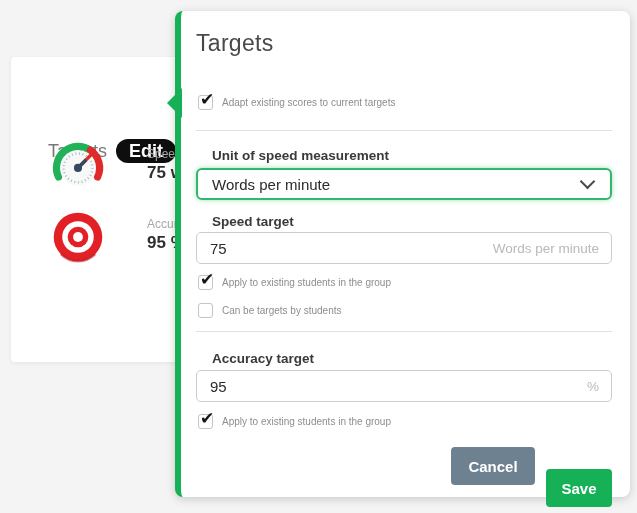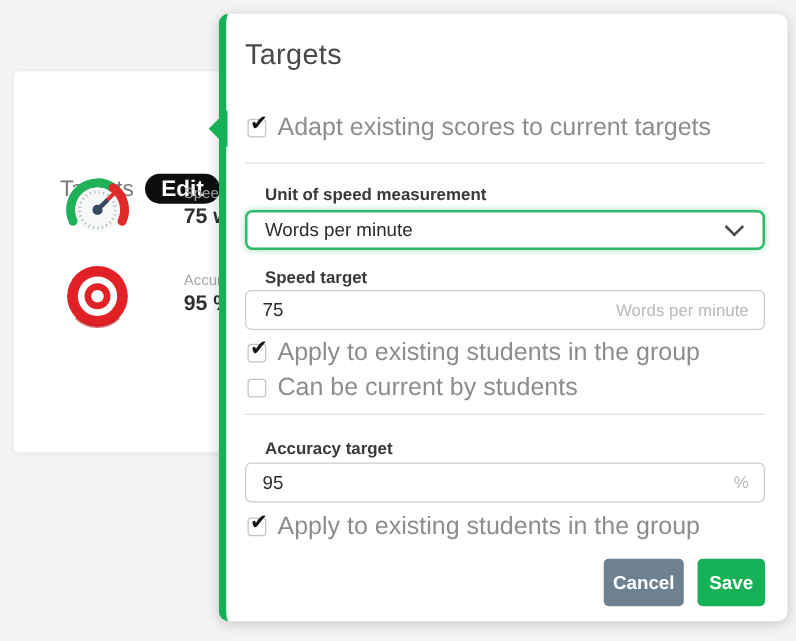--- a/index.html
+++ b/index.html
@@ -62,21 +62,21 @@
   .check-row.r4{margin-top:10px;}
   .checkbox{
     position:relative;width:15px;height:15px;flex:0 0 auto;
     background:#fff;border:1px solid #c4c4c4;border-radius:3px;
   }
   .checkbox.checked::after{
     content:"\2714";
     position:absolute;top:-7px;left:1px;
     font-size:17px;font-weight:bold;color:#151515;
   }
-  .check-label{font-size:20px;color:#8d8d8d;white-space:nowrap;}
+  .check-label{font-size:10px;color:#8d8d8d;white-space:nowrap;}
   hr.div1{border:none;border-top:1px solid #e0e0e0;margin-top:19px;}
   hr.div2{border:none;border-top:1px solid #e0e0e0;margin-top:12px;}
   .field-label{font-size:13.5px;line-height:17px;font-weight:bold;color:#3a3a3a;margin-left:16px;}
   .field-label.unit-l{margin-top:16px;}
   .field-label.speed-l{margin-top:13px;}
   .field-label.acc-l{margin-top:18px;}
   .select{
     margin-top:4px;height:32px;width:100%;
     border:2px solid #2fb968;border-radius:6px;background:#fff;
     box-shadow:0 0 5px rgba(46,185,104,.45);
@@ -99,22 +99,22 @@
   }
   .unit-suffix{
     position:absolute;right:13px;top:50%;transform:translateY(-50%);
     font-size:13.5px;color:#b9b9b9;pointer-events:none;
   }
   .btn-row{margin-top:17px;display:flex;justify-content:flex-end;gap:11px;}
   .btn{
     height:38px;border:none;border-radius:4px;cursor:pointer;
     font-family:inherit;font-size:15px;font-weight:bold;color:#fff;
   }
-  .btn.cancel{width:64px;background:var(--cancel-gray);}
-  .btn.save{width:54px;background:var(--accent-green);}
+  .btn.cancel{width:84px;background:var(--cancel-gray);}
+  .btn.save{width:66px;background:var(--accent-green);margin-top:22px;}
 </style>
 </head>
 <body>
 
 <div class="stage">
 
   <div class="card">
     <div class="card-header">
       <span class="card-title">Targets</span>
       <button class="edit-pill">Edit</button>
@@ -175,21 +175,21 @@
       <span class="unit-suffix">Words per minute</span>
     </div>
 
     <div class="check-row r2">
       <span class="checkbox checked"></span>
       <span class="check-label">Apply to existing students in the group</span>
     </div>
 
     <div class="check-row r3">
       <span class="checkbox"></span>
-      <span class="check-label">Can be current by students</span>
+      <span class="check-label">Can be targets by students</span>
     </div>
 
     <hr class="div2">
 
     <div class="field-label acc-l">Accuracy target</div>
     <div class="input-wrap acc-i">
       <input type="text" value="95" style="">
       <span class="unit-suffix">%</span>
     </div>
 

